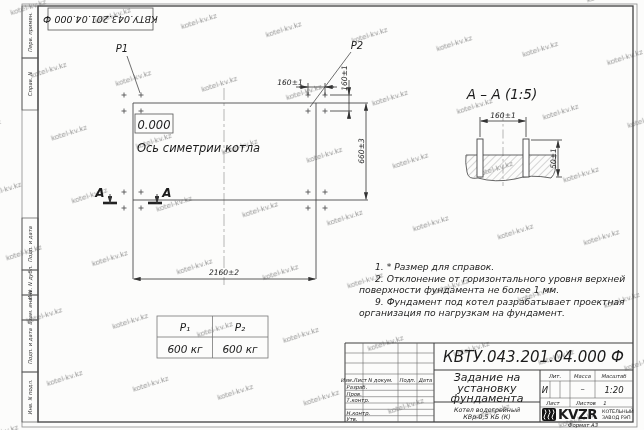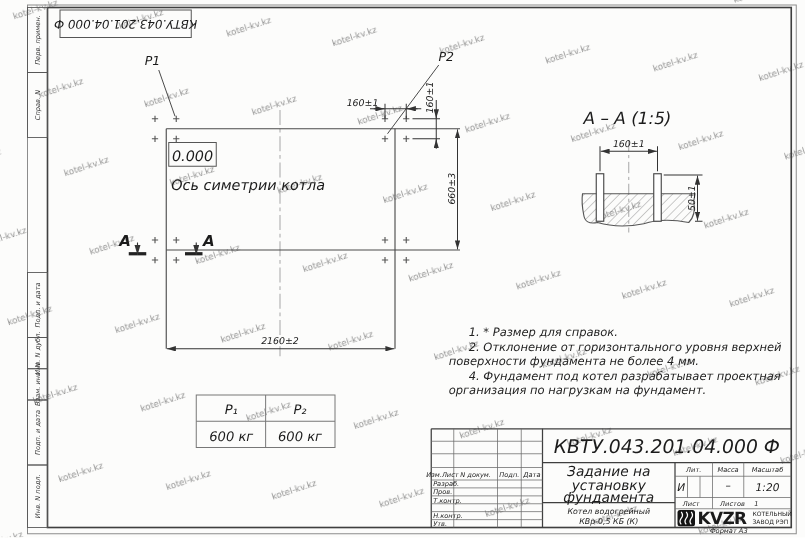--- a/index.html
+++ b/index.html
@@ -231,17 +231,17 @@
       <text x="602" y="413" font-size="4.8" fill="#8a2a22">КОТЕЛЬНЫЙ</text>
       <text x="602" y="419" font-size="4.8" fill="#8a2a22">ЗАВОД РЭП</text>
     </g>
   </g>
 
   <text class="tiny" font-size="6" text-anchor="middle" x="583" y="426.5">Формат А3</text>
 </svg>
 
 <div class="notes">
   <p>1. * Размер для справок.</p>
-  <p>2. Отклонение от горизонтального уровня верхней поверхности фундамента не более 4 мм.</p>
-  <p>4. Фундамент под котел разрабатывает проектная организация по нагрузкам на фундамент.</p>
+  <p>2. Отклонение от горизонтального уровня верхней поверхности фундамента не более 1 мм.</p>
+  <p>9. Фундамент под котел разрабатывает проектная организация по нагрузкам на фундамент.</p>
 </div>
 
 </div>
 
 </body></html>

